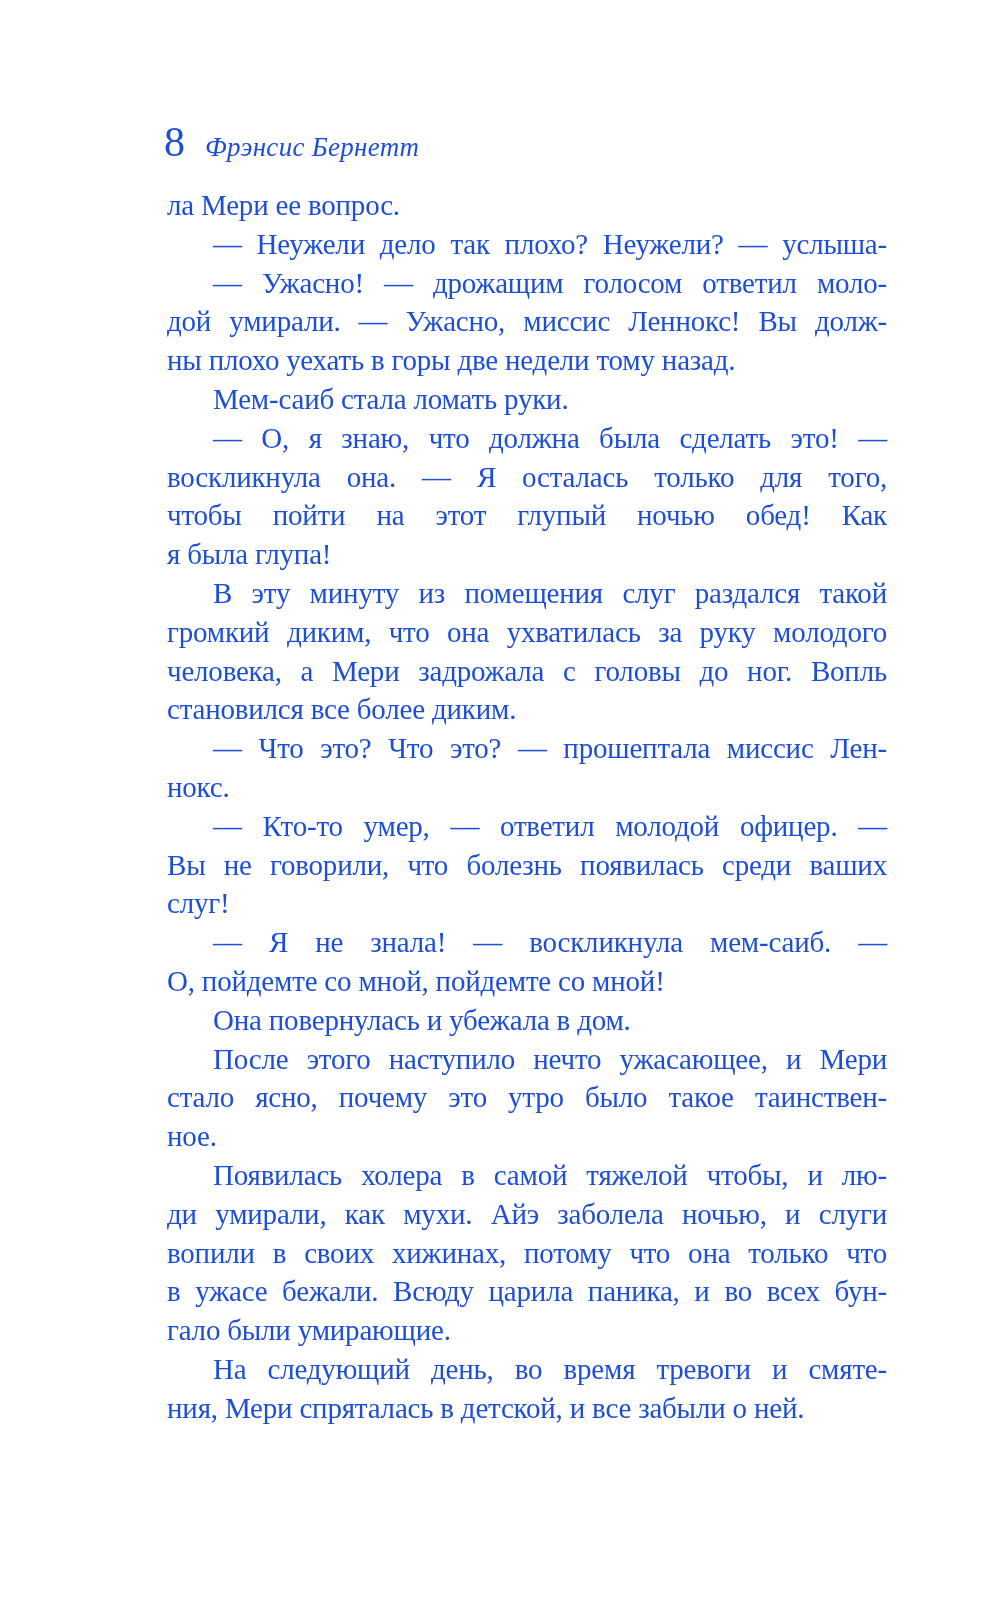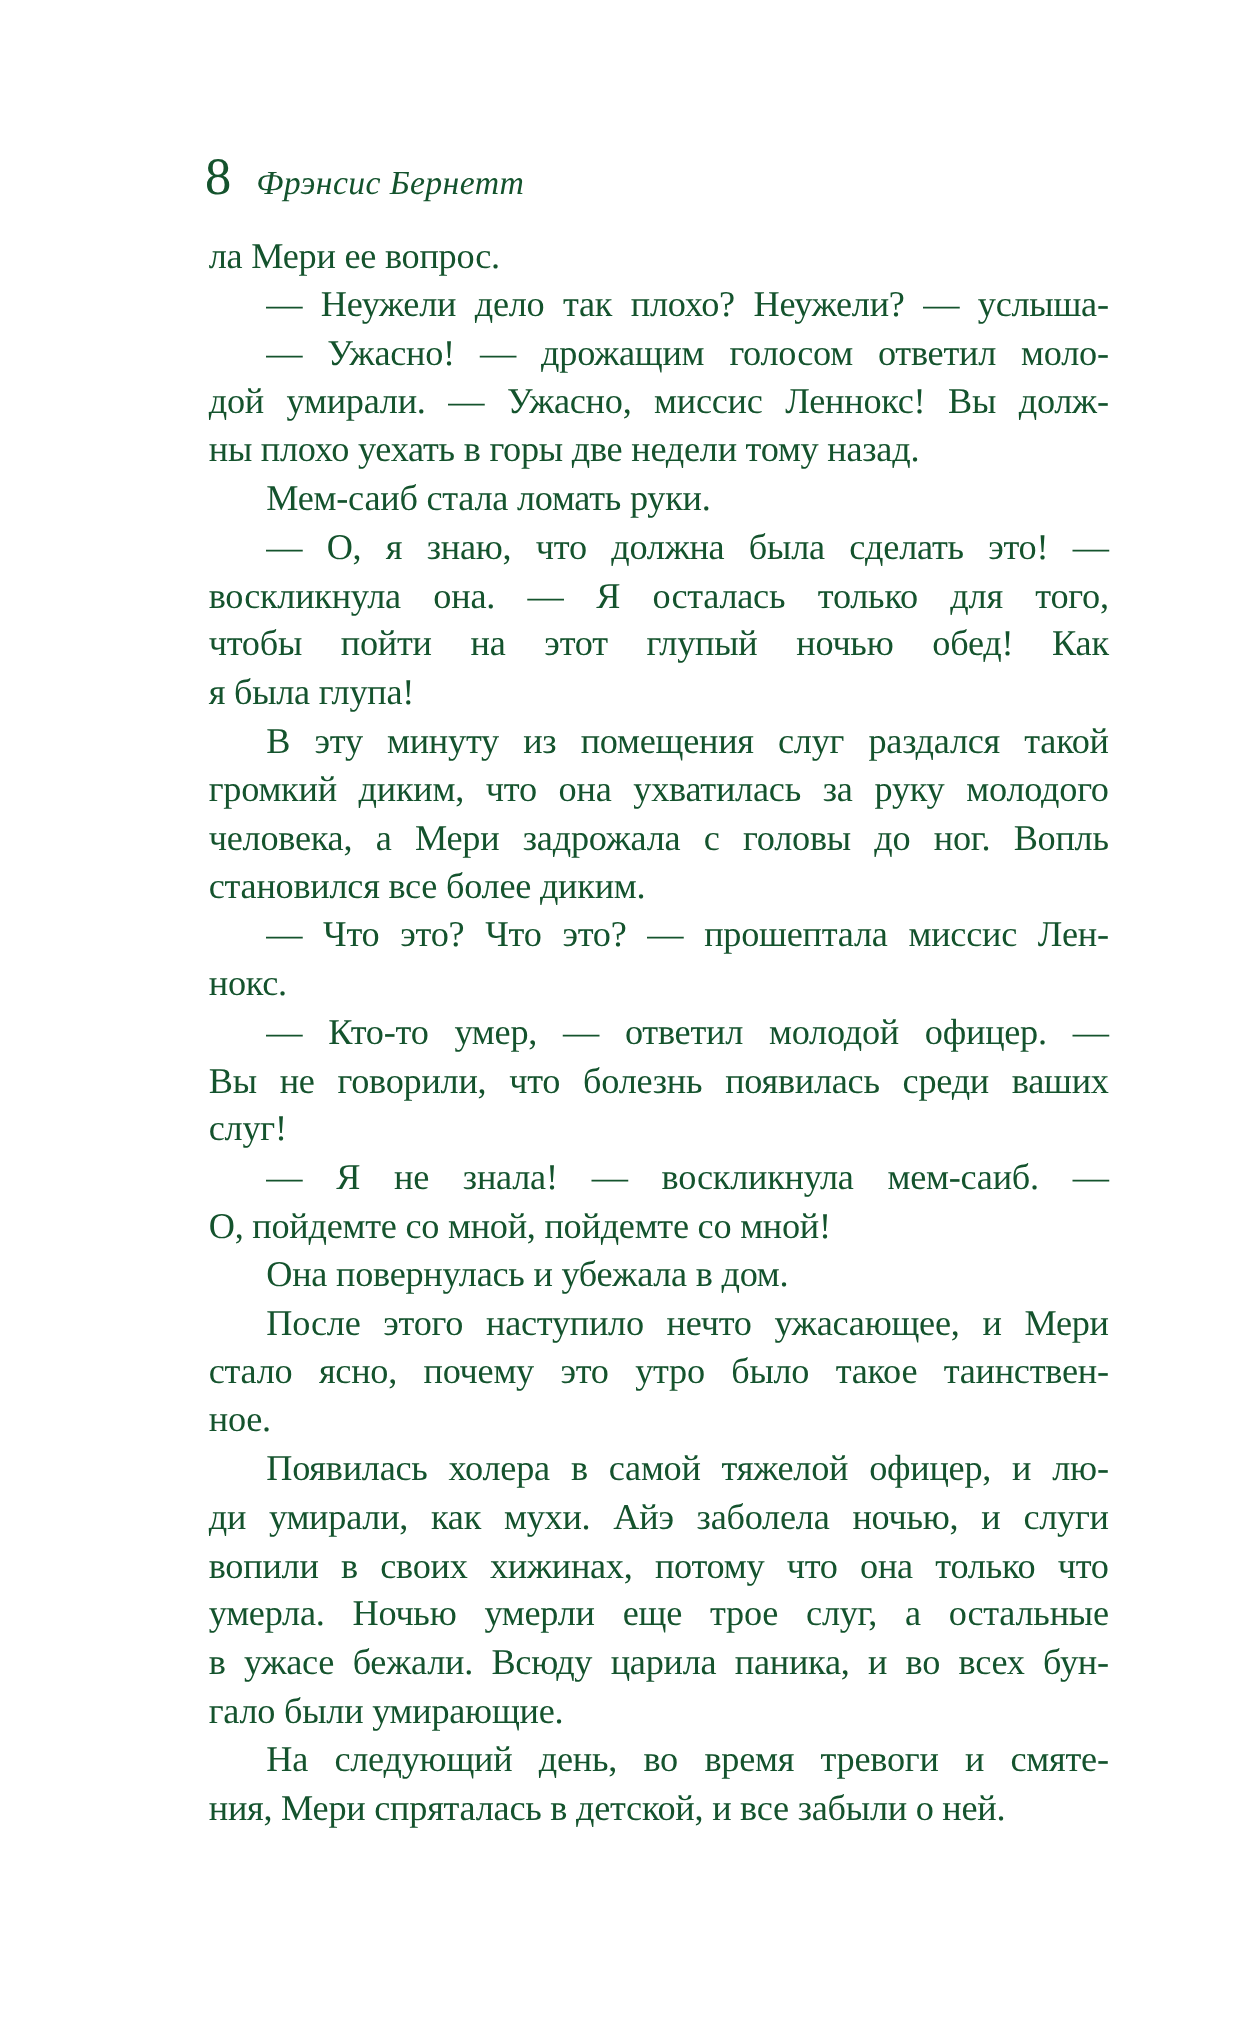--- a/index.html
+++ b/index.html
@@ -55,21 +55,21 @@
     text-align: justify;
     text-align-last: justify;
     min-height: 38.8px;
   }
   .line.first { text-indent: 46px; }
   .line.last  { text-align-last: left; }
 </style>
 </head>
 <body>
 
-<div class="page" style="background: rgb(255, 255, 255); color: #14532d;">
+<div class="page" style="background: rgb(255, 255, 255); color: #1d4ed8;">
 
   <div class="running-head">
     <span class="page-number">8</span><span class="author">Фрэнсис Бернетт</span>
   </div>
 
   <div class="text-block">
       <div class="paragraph">
         <div class="line last">ла Мери ее вопрос.</div>
         <div class="line first">— Неужели дело так плохо? Неужели? — услыша-</div>
       </div>
@@ -108,24 +108,23 @@
       </div>
       <div class="paragraph">
         <div class="line first last">Она повернулась и убежала в дом.</div>
       </div>
       <div class="paragraph">
         <div class="line first">После этого наступило нечто ужасающее, и Мери</div>
         <div class="line">стало ясно, почему это утро было такое таинствен-</div>
         <div class="line last">ное.</div>
       </div>
       <div class="paragraph">
-        <div class="line first">Появилась холера в самой тяжелой офицер, и лю-</div>
+        <div class="line first">Появилась холера в самой тяжелой чтобы, и лю-</div>
         <div class="line">ди умирали, как мухи. Айэ заболела ночью, и слуги</div>
         <div class="line">вопили в своих хижинах, потому что она только что</div>
-        <div class="line">умерла. Ночью умерли еще трое слуг, а остальные</div>
         <div class="line">в ужасе бежали. Всюду царила паника, и во всех бун-</div>
         <div class="line last">гало были умирающие.</div>
       </div>
       <div class="paragraph">
         <div class="line first">На следующий день, во время тревоги и смяте-</div>
         <div class="line last">ния, Мери спряталась в детской, и все забыли о ней.</div>
       </div>
     </div>
 
 </div>

